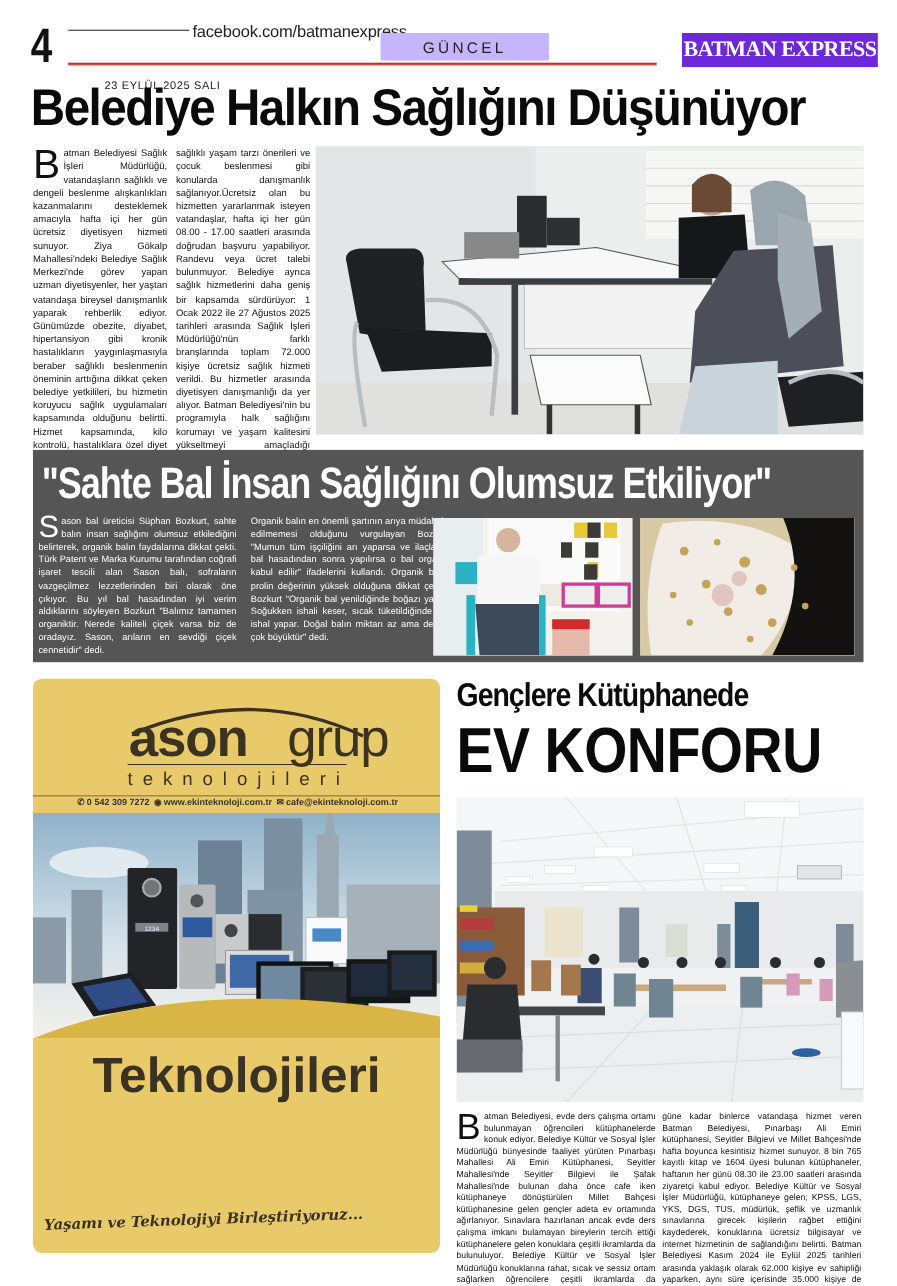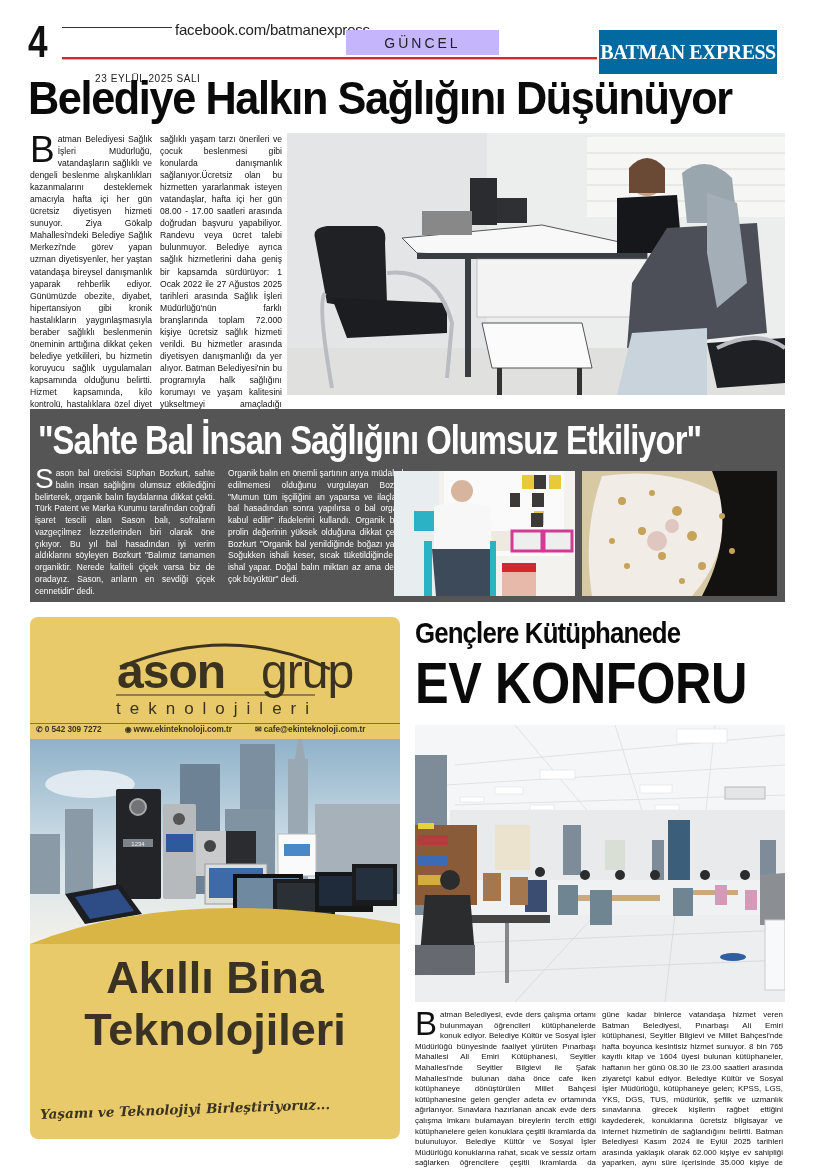--- a/index.html
+++ b/index.html
@@ -7,21 +7,21 @@
   body { position: relative; font-family: "Liberation Sans", sans-serif; color: #111; }
 
   
   .page-num { position: absolute; left: 28px; top: 20px; font-family: "Liberation Sans", sans-serif; font-weight: bold; font-size: 44px; line-height: 44px; transform: scaleX(0.8); transform-origin: left top; color: #111; }
   .fb-line { position: absolute; left: 62px; top: 27px; width: 110px; height: 1px; background: #333; }
   .fb-text { position: absolute; left: 175px; top: 21px; font-size: 15px; color: #222; letter-spacing: -0.2px; }
   .date { position: absolute; left: 95px; top: 40px; font-size: 10px; color: #222; letter-spacing: 0.6px; margin-top: 33px; }
   .red-rule { position: absolute; left: 62px; top: 57px; width: 535px; height: 2px; background: #d02a2a; }
   .grey-rule { position: absolute; left: 62px; top: 59px; width: 535px; height: 1px; background: #bbb; }
   .section-tab { position: absolute; left: 346px; top: 30px; width: 153px; height: 25px; background: #c4b5fd; display: flex; align-items: center; justify-content: center; font-size: 14px; letter-spacing: 3px; color: #222; }
-  .brand { position: absolute; left: 599px; top: 30px; width: 178px; height: 44px; background: #0369a1; color: #fff; display: flex; align-items: center; justify-content: center; font-family: "Liberation Serif", serif; font-weight: bold; font-size: 20px; letter-spacing: -0.5px; }
+  .brand { position: absolute; left: 620px; top: 30px; width: 178px; height: 31px; background: #6d28d9; color: #fff; display: flex; align-items: center; justify-content: center; font-family: "Liberation Serif", serif; font-weight: bold; font-size: 20px; letter-spacing: -0.5px; }
 
   
   .headline1 { position: absolute; left: 28px; top: 72px; width: 760px; font-weight: bold; font-size: 47px; line-height: 52px; letter-spacing: -1.5px; white-space: nowrap; transform: scaleX(0.92); transform-origin: left top; color: #0a0a0a; }
 
   
   .art1-col { position: absolute; top: 133px; width: 122px; font-size: 8.6px; line-height: 12.05px; text-align: justify; color: #111; hyphens: auto; }
   .art1-col.c1 { left: 30px; }
   .art1-col.c2 { left: 160px; }
   .dropcap { float: left; font-size: 37px; line-height: 31px; margin: 1px 3px -2px 0; font-weight: normal; color: #111; }
   .photo1 { position: absolute; left: 287px; top: 133px; width: 498px; height: 262px; overflow: hidden; background: #e8e9ea; }
@@ -37,21 +37,21 @@
   .photo-comb { position: absolute; left: 552px; top: 62px; width: 195px; height: 125px; overflow: hidden; background: #e8dfc9; }
 
   
   .ad { position: absolute; left: 30px; top: 617px; width: 370px; height: 522px; background: #e9ca6a; border-radius: 8px; overflow: hidden; }
   .ad-logo { position: absolute; left: 0; top: 20px; width: 370px; height: 80px; }
   .ad-logo-word { position: absolute; left: 87px; top: 10px; font-size: 48px; line-height: 50px; color: #3b3220; letter-spacing: -1px; }
   .ad-logo-word b { font-weight: bold; }
   .ad-logo-word span.light { font-weight: normal; margin-left: 36px; }
   .ad-logo-sub { position: absolute; left: 86px; top: 62px; font-size: 17px; letter-spacing: 9px; color: #3b3220; }
   .ad-contact-rule { position: absolute; left: 0; top: 106px; width: 370px; height: 1px; background: #8a7434; }
-  .ad-contact { position: absolute; left: 6px; top: 108px; width: 360px; font-size: 8.2px; font-weight: bold; color: #3b3220; display: flex; gap: 23px; white-space: nowrap; }
+  .ad-contact { position: absolute; left: 6px; top: 108px; width: 360px; font-size: 8.2px; font-weight: bold; color: #3b3220; display: flex; gap: 4px; white-space: nowrap; justify-content: center; }
   .ad-contact .ico { font-size: 8px; margin-right: 2px; }
   .ad-visual { position: absolute; left: 0; top: 122px; width: 370px; height: 205px; overflow: hidden; }
   .ad-title { position: absolute; left: 0; top: 335px; width: 370px; text-align: center; font-weight: bold; font-size: 45px; line-height: 52px; color: #3a3222; }
   .ad-slogan { position: absolute; left: 10px; top: 483px; width: 350px; font-family: "DejaVu Serif", serif; font-style: italic; font-weight: bold; font-size: 13.5px; color: #3a3222; transform: rotate(-2deg); white-space: nowrap; }
 
   
   .headline3a { position: absolute; left: 415px; top: 616px; font-weight: bold; font-size: 30px; line-height: 34px; letter-spacing: -1px; white-space: nowrap; transform: scaleX(0.86); transform-origin: left top; color: #0a0a0a; }
   .headline3b { position: absolute; left: 415px; top: 652px; font-weight: bold; font-size: 58px; line-height: 62px; letter-spacing: -0.5px; white-space: nowrap; transform: scaleX(0.87); transform-origin: left top; color: #0a0a0a; }
   .photo-lib { position: absolute; left: 415px; top: 725px; width: 370px; height: 277px; overflow: hidden; background: #f2f3f4; }
   .lib-col { position: absolute; top: 1010px; width: 181px; font-size: 7.9px; line-height: 10.6px; text-align: justify; color: #111; }
@@ -261,21 +261,20 @@
       <rect x="322" y="125" width="45" height="42" fill="#1a1b1d"></rect>
       <rect x="326" y="129" width="37" height="32" fill="#24303e"></rect>
 
       <polygon points="35,155 90,145 112,175 55,185" fill="#1d1e21"></polygon>
       <polygon points="45,158 88,150 104,172 60,180" fill="#2e4c86"></polygon>
 
       <path d="M0,205 Q150,145 370,185 L370,205 Z" fill="#d9b545"></path>
     </svg>
   </div>
   <div class="ad-title">
-    <div>Akıllı Bina</div>
     <div>Teknolojileri</div>
   </div>
   <div class="ad-slogan">Yaşamı ve Teknolojiyi Birleştiriyoruz...</div>
 </div>
 
 <h2 class="headline3a">Gençlere Kütüphanede</h2>
 <h2 class="headline3b">EV KONFORU</h2>
 
 <div class="photo-lib">
   <svg width="370" height="277" viewBox="0 0 370 277">

